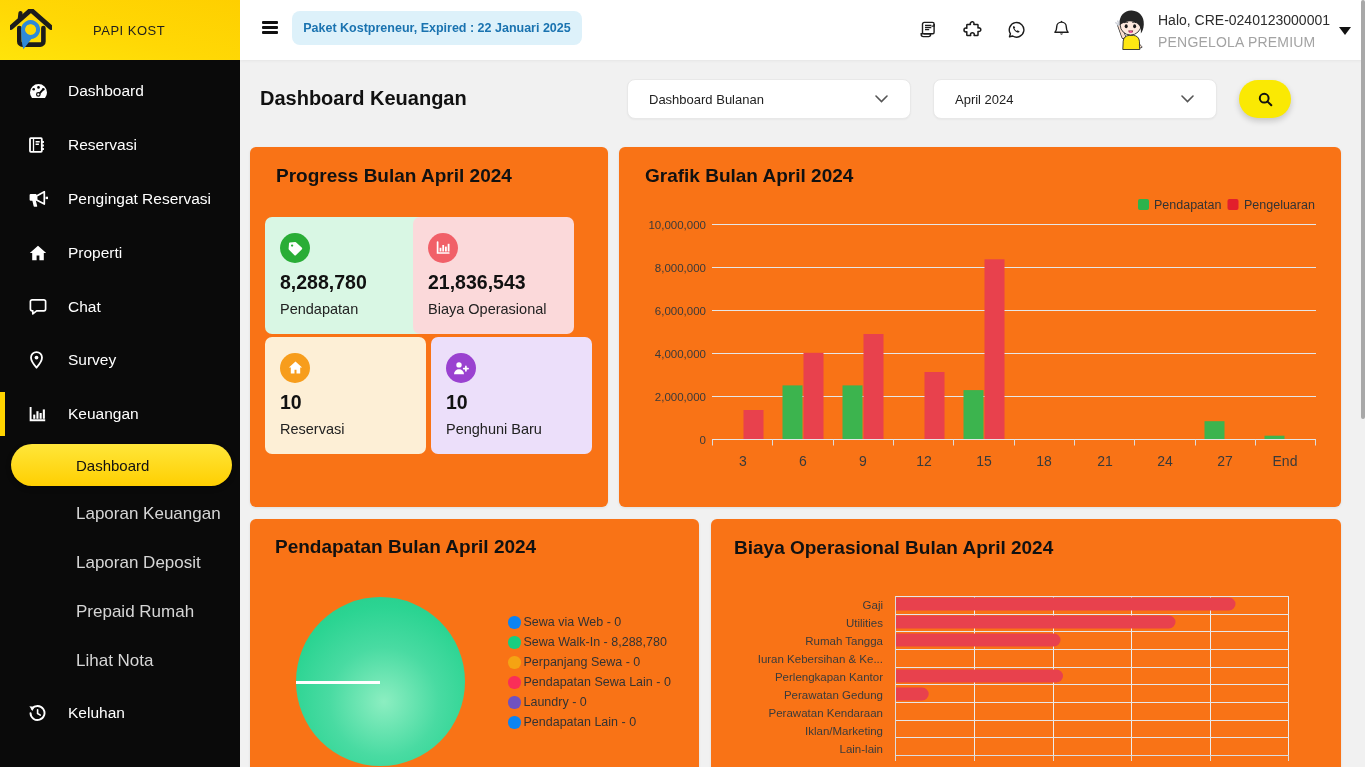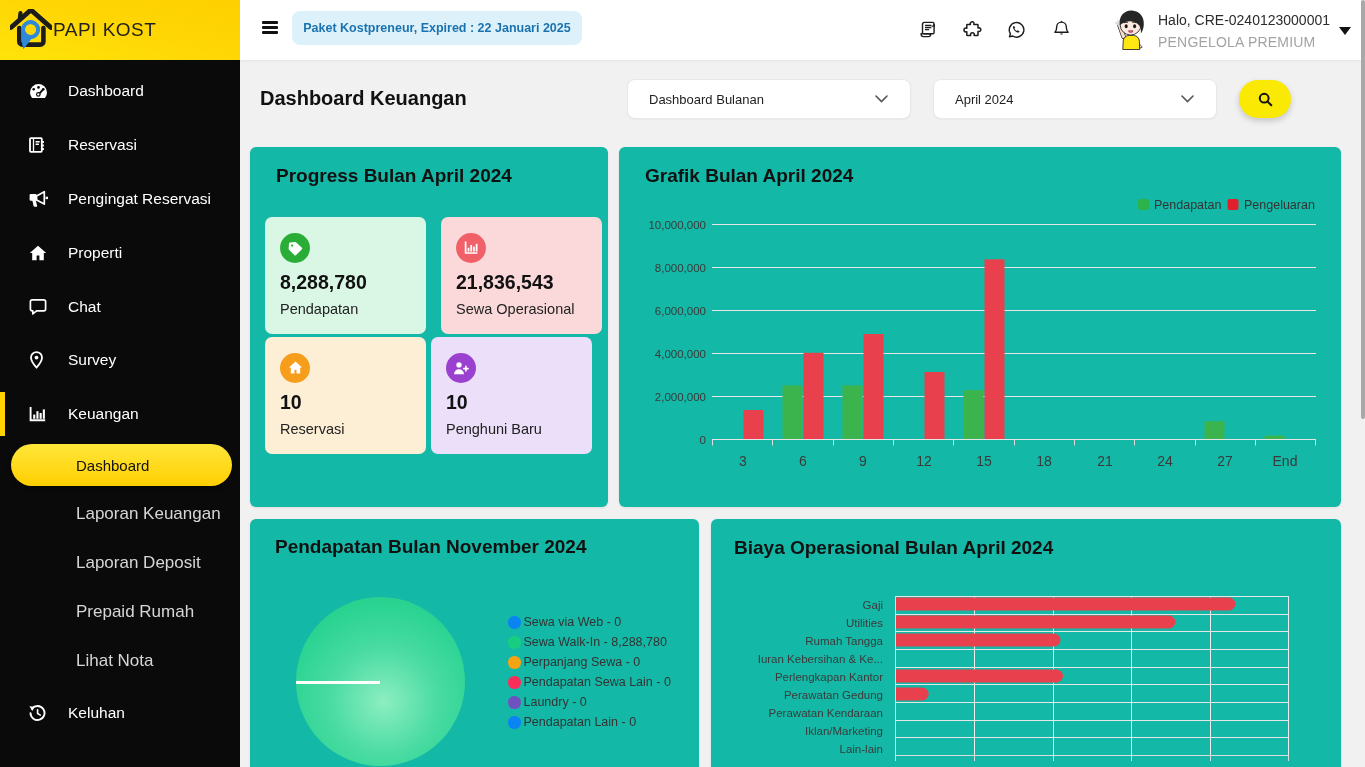--- a/index.html
+++ b/index.html
@@ -17,21 +17,21 @@
   .tico { top:19px; width:21px; height:21px; }
   #uname { left:1158px; top:12px; font-size:14px; color:#2b2b2b; }
   #urole { left:1158px; top:34px; font-size:14px; color:#a3a3a3; letter-spacing:.2px; }
   #caret { left:1339px; top:27px; width:0; height:0; border-left:6.5px solid transparent; border-right:6.5px solid transparent; border-top:8px solid #111; }
 
   
   #sidebar { left:0; top:0; width:240px; height:767px; background:#0a0a0a; }
   #brand { position:absolute; left:0; top:0; width:240px; height:60px;
            background:linear-gradient(to bottom left,#fecf00 0%,#ffd805 55%,#ffe40a 100%);
            display:flex; align-items:center; }
-  #brand span { margin-left:53px; font-size:19px; color:#1f1f1f; letter-spacing:0.5px; font-weight:400;text-align:right;}
+  #brand span { margin-left:93px; font-size:13px; color:#1f1f1f; letter-spacing:0.5px; font-weight:400;text-align:right;}
   .mi { position:absolute; left:0; width:240px; height:34px; }
   .mi svg { position:absolute; left:29px; top:50%; transform:translateY(-50%); }
   .mi span { position:absolute; left:68px; top:50%; transform:translateY(-50%);
              color:#fff; font-size:15.5px; }
   .smi { position:absolute; left:76px; transform:translateY(-50%); color:#d6d6d6; font-size:17px; }
   #kbar { left:0; top:392px; width:5px; height:44px; background:#ffd400; }
   #subpill { left:11px; top:444px; width:221px; height:42px; border-radius:21px;
              background:linear-gradient(180deg,#ffe63a,#ffcf01);
              box-shadow:0 2px 5px rgba(0,0,0,.4); }
   #subpill span { position:absolute; left:65px; top:50%; transform:translateY(-50%);
@@ -40,21 +40,21 @@
   
   #pagetitle { left:260px; top:87px; font-size:20px; font-weight:bold; color:#111;text-align:right; }
   .sel { background:#fff; border:1px solid #e8e8e8; border-radius:8px; height:40px; top:79px;
          box-shadow:0 1px 2px rgba(0,0,0,.04); }
   .sel span { position:absolute; left:21px; top:50%; transform:translateY(-50%); font-size:13px; color:#222; }
   .sel svg { position:absolute; right:22px; top:50%; transform:translateY(-50%); }
   #btnsearch { left:1239px; top:80px; width:52px; height:38px; border-radius:19px; background:#fae903;
                box-shadow:0 3px 6px rgba(0,0,0,.18); display:flex; align-items:center; justify-content:center; }
 
   
-  .card { background:#14b8a6; border-radius:6px; box-shadow:0 1px 3px rgba(0,0,0,.08); }
+  .card { background:#f97316; border-radius:6px; box-shadow:0 1px 3px rgba(0,0,0,.08); }
   .ctitle { position:absolute; font-size:19px; font-weight:bold; color:#111; }
   #card1 { left:250px; top:147px; width:358px; height:360px; }
   #card2 { left:619px; top:147px; width:722px; height:360px; }
   #card3 { left:250px; top:519px; width:449px; height:280px; }
   #card4 { left:711px; top:519px; width:630px; height:280px; }
 
   
   .tile { position:absolute; width:161px; height:117px; border-radius:7px; }
   .tcirc { position:absolute; left:15px; top:16px; width:30px; height:30px; border-radius:50%;
            display:flex; align-items:center; justify-content:center; }
@@ -244,32 +244,32 @@
     <div class="tile" style="left:15px; top:70px; background:#d9f7e4;">
       <div class="tcirc" style="background:#29ad36;">
         <svg width="15" height="15" viewBox="0 0 15 15">
             <path fill="#fff" d="M7.2 1.1 1.9 1.6a1 1 0 0 0-.9.9L.6 7.8a1.3 1.3 0 0 0 .4 1L6.2 14a1.3 1.3 0 0 0 1.9 0l5.6-5.6a1.3 1.3 0 0 0 0-1.9L8.2 1.4a1.3 1.3 0 0 0-1-.3z"></path>
             <circle cx="4.1" cy="4.6" r="1.15" fill="#29ad36"></circle>
           </svg>
       </div>
       <div class="tnum">8,288,780</div>
         <div class="tlab">Pendapatan</div>
     </div>
-    <div class="tile" style="left:191px; top:70px; background:#fbd9da;">
+    <div class="tile" style="left:163px; top:70px; background:#fbd9da;">
       <div class="tcirc" style="background:#f16068;">
         <svg width="14" height="14" viewBox="0 0 14 14">
             <path d="M1.6 1v11h11.2" stroke="#fff" stroke-width="1.7" fill="none" stroke-linecap="round"></path>
             <rect x="3.6" y="6.8" width="1.8" height="3.7" fill="#fff"></rect>
             <rect x="6.3" y="4" width="1.8" height="6.5" fill="#fff"></rect>
             <rect x="9" y="5.6" width="1.8" height="4.9" fill="#fff"></rect>
             <rect x="11.7" y="2.8" width="1.8" height="7.7" fill="#fff"></rect>
           </svg>
       </div>
       <div class="tnum">21,836,543</div>
-        <div class="tlab">Sewa Operasional</div>
+        <div class="tlab">Biaya Operasional</div>
     </div>
     <div class="tile" style="left:15px; top:190px; background:#fdefd6;">
       <div class="tcirc" style="background:#f79d1c;">
         <svg width="15" height="14" viewBox="0 0 15 14">
             <path fill="#fff" d="M7.5.6.9 6.4h1.9v6.2h3.7V8.8h2v3.8h3.7V6.4h1.9L7.5.6z"></path>
           </svg>
       </div>
       <div class="tnum">10</div>
         <div class="tlab">Reservasi</div>
     </div>
@@ -345,21 +345,21 @@
         <rect x="365.5" y="112.3" width="20" height="179.7"></rect>
       </g>
       <rect x="519" y="52" width="11" height="11" rx="2" fill="#2cb34c"></rect>
       <text x="535" y="62" font-size="12.5" fill="#333">Pendapatan</text>
       <rect x="608.5" y="52" width="11" height="11" rx="2" fill="#e21f2c"></rect>
       <text x="625" y="62" font-size="12.5" fill="#333">Pengeluaran</text>
     </svg>
   </div>
 
   <div id="card3" class="abs card">
-    <div class="ctitle" style="left:25px; top:17px;">Pendapatan Bulan November 2024</div>
+    <div class="ctitle" style="left:25px; top:17px;">Pendapatan Bulan April 2024</div>
     <div id="pie"></div>
       <div id="pieline"></div>
     <div class="lgrow" style="top:97px;">
         <i style="background:#0b84f3;"></i>
         <span>Sewa via Web - 0</span>
       </div>
     <div class="lgrow" style="top:117px;">
         <i style="background:#17cd80;"></i>
         <span>Sewa Walk-In - 8,288,780</span>
       </div>

